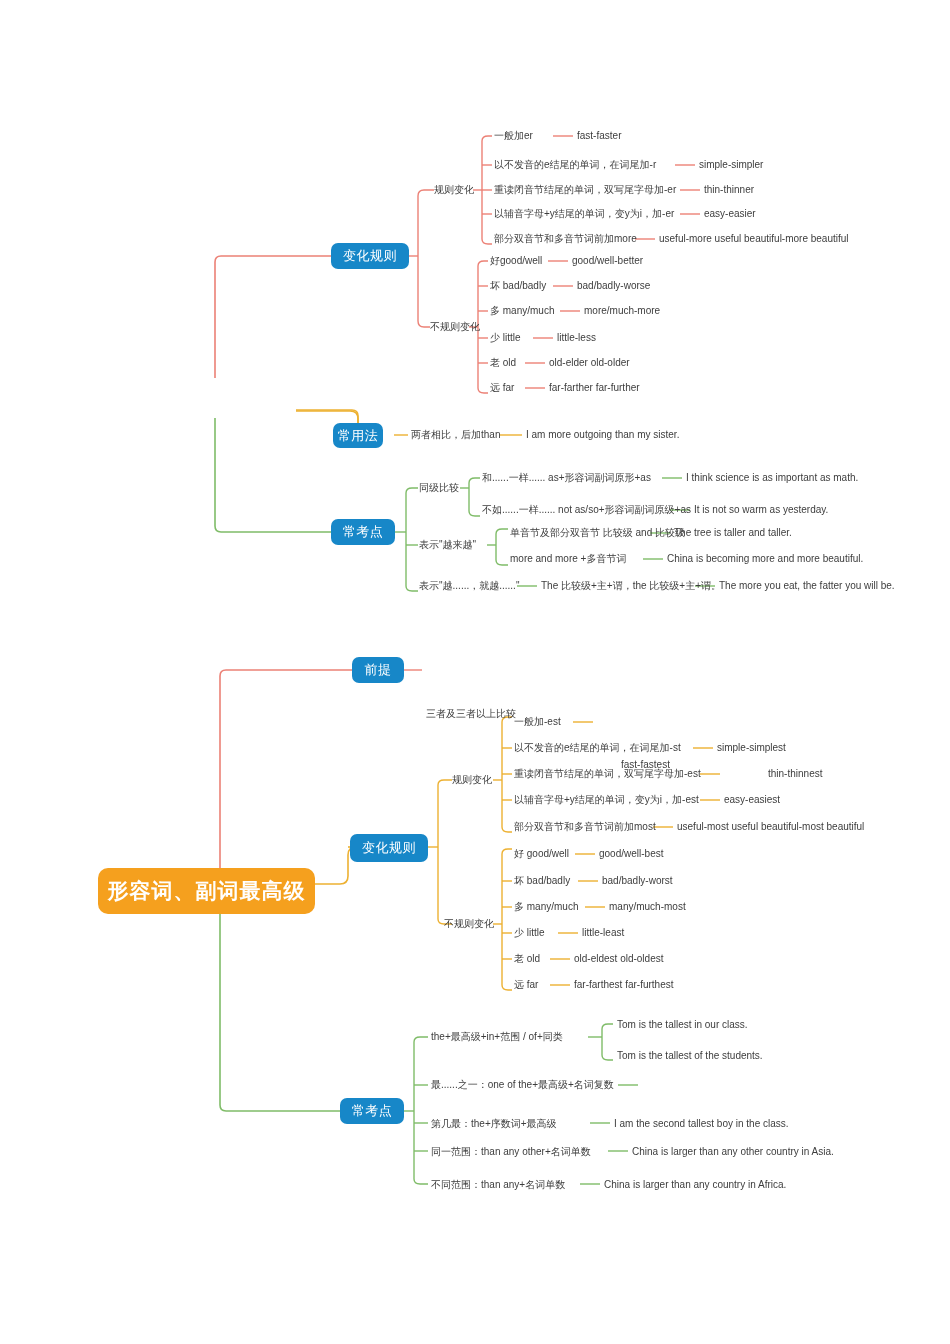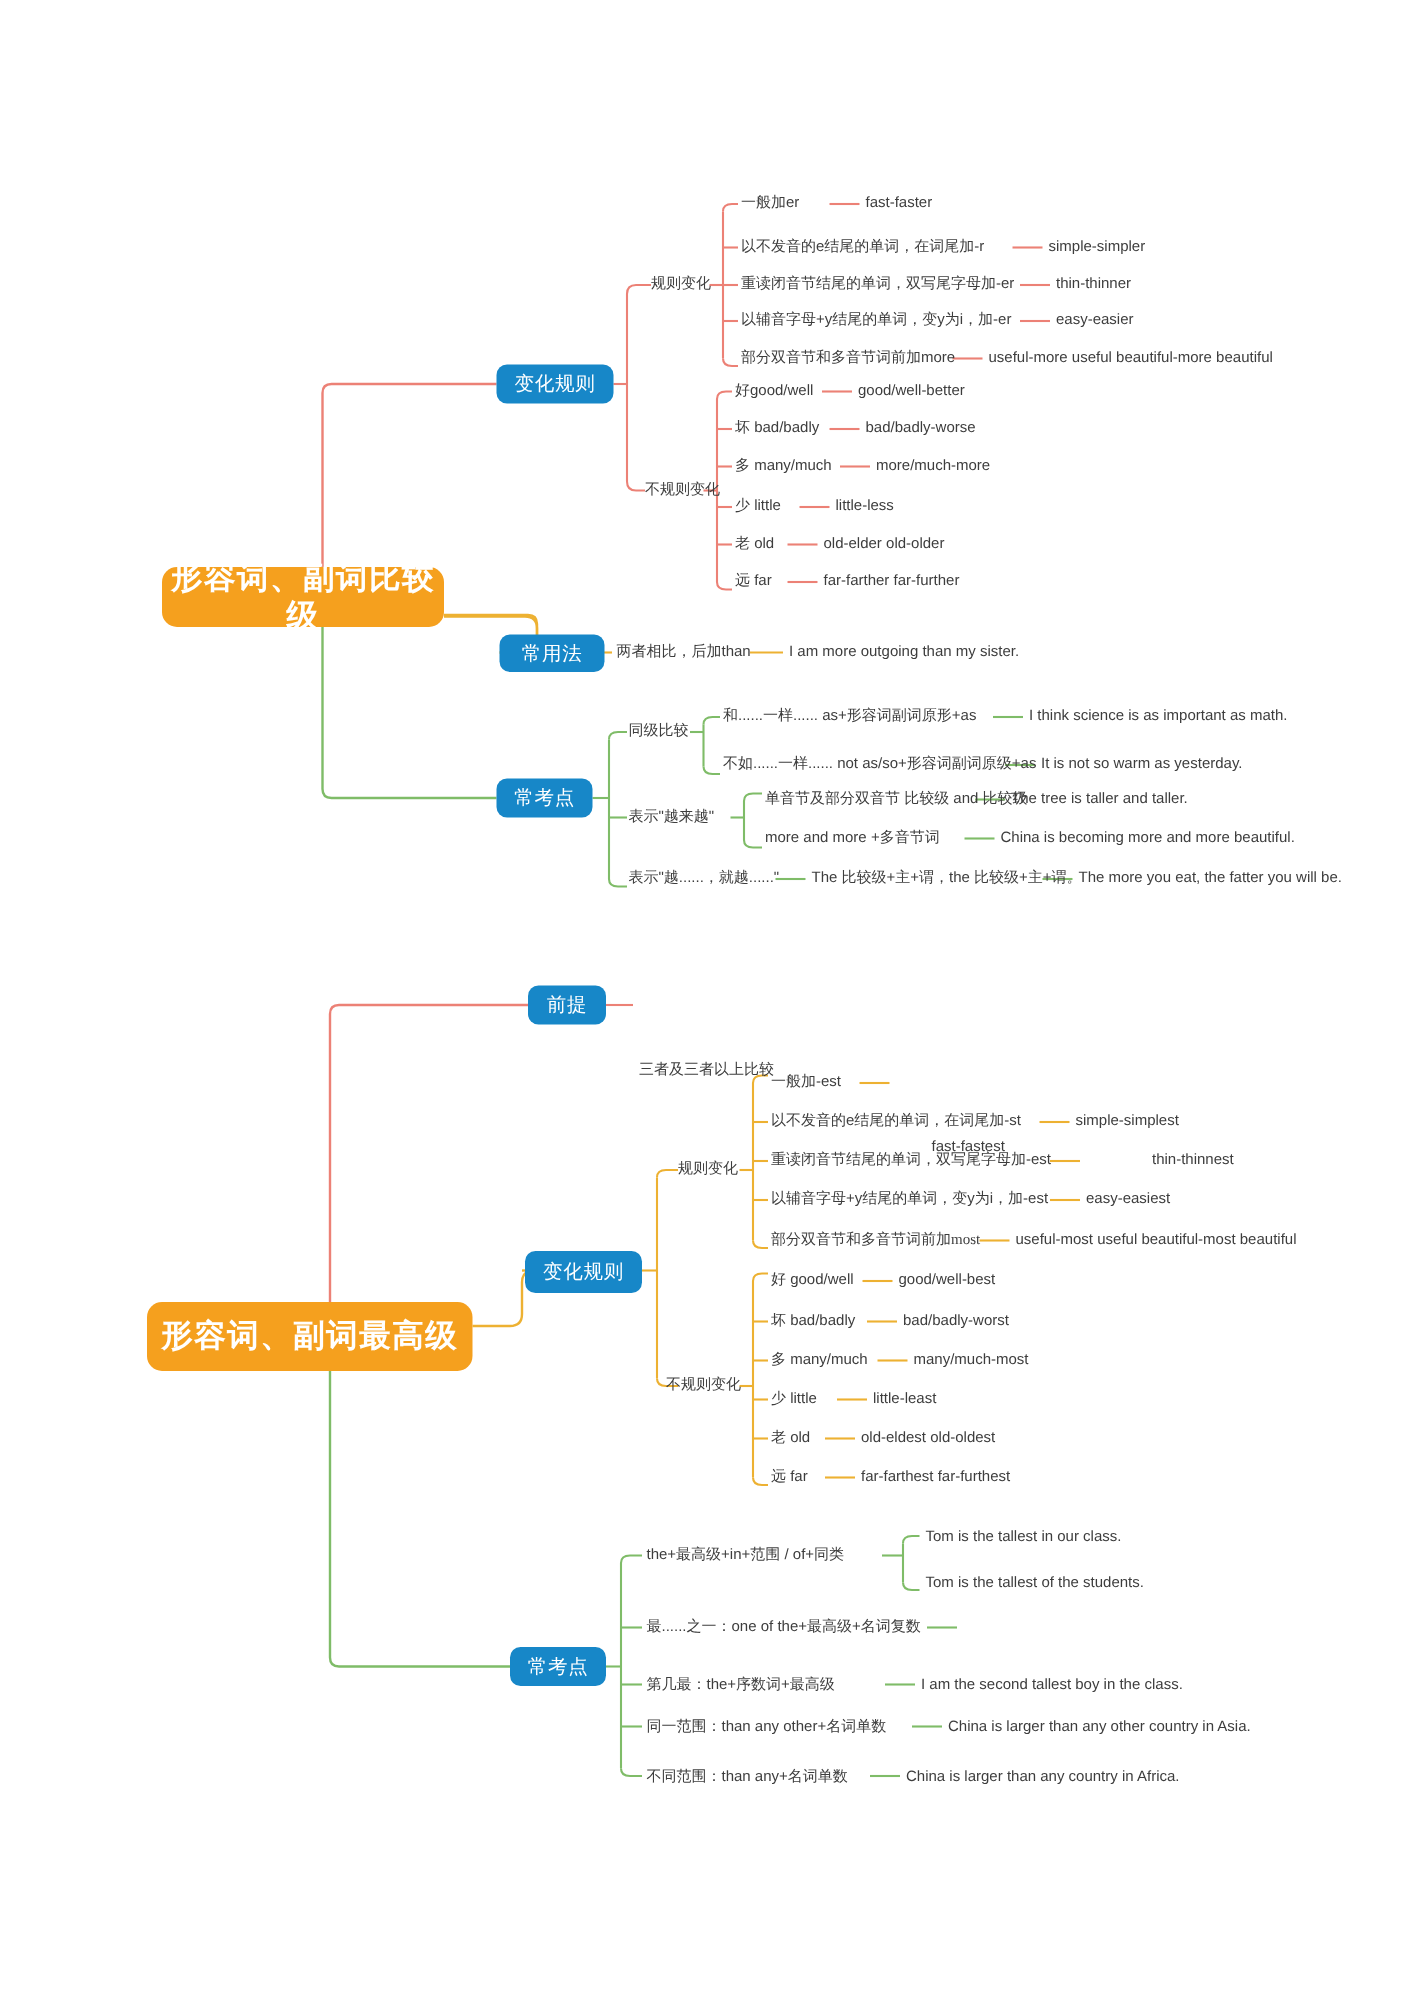--- a/index.html
+++ b/index.html
@@ -182,29 +182,26 @@
     <path d="M602,1029 L602,1055" stroke="#7fbc68" stroke-width="1.4" fill="none"></path>
     <path d="M602,1029 Q602,1024 608,1024 L613,1024" stroke="#7fbc68" stroke-width="1.4" fill="none"></path>
     <path d="M602,1055 Q602,1060 608,1060 L613,1060" stroke="#7fbc68" stroke-width="1.4" fill="none"></path>
 
     <path d="M618,1085 L638,1085" stroke="#7fbc68" stroke-width="1.4"></path>
     <path d="M590,1123 L610,1123" stroke="#7fbc68" stroke-width="1.4"></path>
     <path d="M608,1151 L628,1151" stroke="#7fbc68" stroke-width="1.4"></path>
     <path d="M580,1184 L600,1184" stroke="#7fbc68" stroke-width="1.4"></path>
   </svg>
 
-  <div class="node root" style="left:108px; top:378px; width:188px; height:40px;">
-    <span>形容词、副词比较级</span>
-  </div>
 
   <div class="node blue" style="left:331px; top:243px; width:78px; height:26px;">
     <span>变化规则</span>
   </div>
 
-  <div class="node blue" style="left:333px; top:423px; width:70px; height:25px;">
+  <div class="node blue" style="left:333px; top:423px; width:50px; height:25px;">
     <span>常用法</span>
   </div>
 
   <div class="node blue" style="left:331px; top:519px; width:64px; height:26px;">
     <span>常考点</span>
   </div>
 
   <div class="lbl" style="left:434px; top:183px;">规则变化</div>
   <div class="lbl" style="left:430px; top:320px;">不规则变化</div>
 
@@ -286,21 +283,21 @@
 
   <div class="lbl" style="left:514px; top:741px;">以不发音的e结尾的单词，在词尾加-st</div>
   <div class="lbl" style="left:717px; top:741px;">simple-simplest</div>
 
   <div class="lbl" style="left:514px; top:767px;">重读闭音节结尾的单词，双写尾字母加-est</div>
   <div class="lbl" style="left:724px; top:767px;padding-left:44px;">thin-thinnest</div>
 
   <div class="lbl" style="left:514px; top:793px;">以辅音字母+y结尾的单词，变y为i，加-est</div>
   <div class="lbl" style="left:724px; top:793px;">easy-easiest</div>
 
-  <div class="lbl" style="left:514px; top:820px;font-family:Liberation Serif, serif;">部分双音节和多音节词前加most</div>
+  <div class="lbl" style="left:514px; top:820px;">部分双音节和多音节词前加most</div>
   <div class="lbl" style="left:677px; top:820px;">useful-most useful   beautiful-most beautiful</div>
 
   <div class="lbl" style="left:514px; top:847px;">好 good/well</div>
   <div class="lbl" style="left:599px; top:847px;">good/well-best</div>
 
   <div class="lbl" style="left:514px; top:874px;">坏 bad/badly</div>
   <div class="lbl" style="left:602px; top:874px;">bad/badly-worst</div>
 
   <div class="lbl" style="left:514px; top:900px;">多 many/much</div>
   <div class="lbl" style="left:609px; top:900px;">many/much-most</div>

